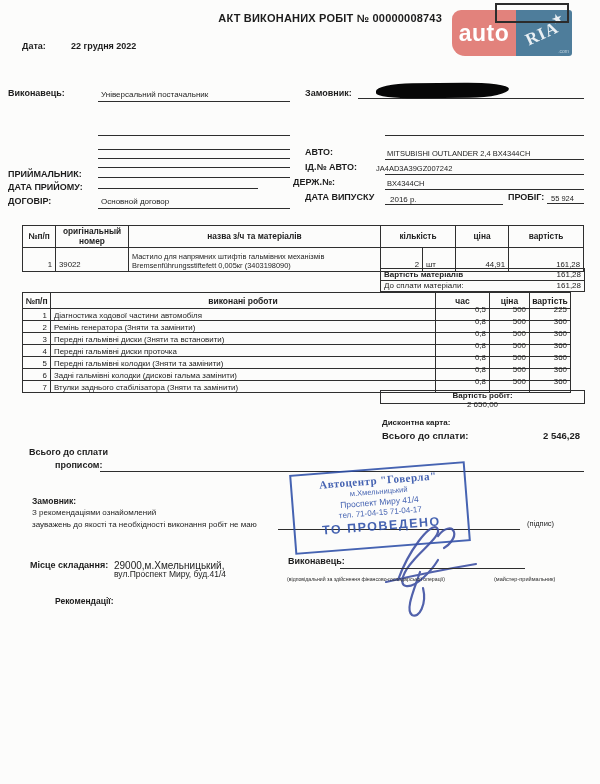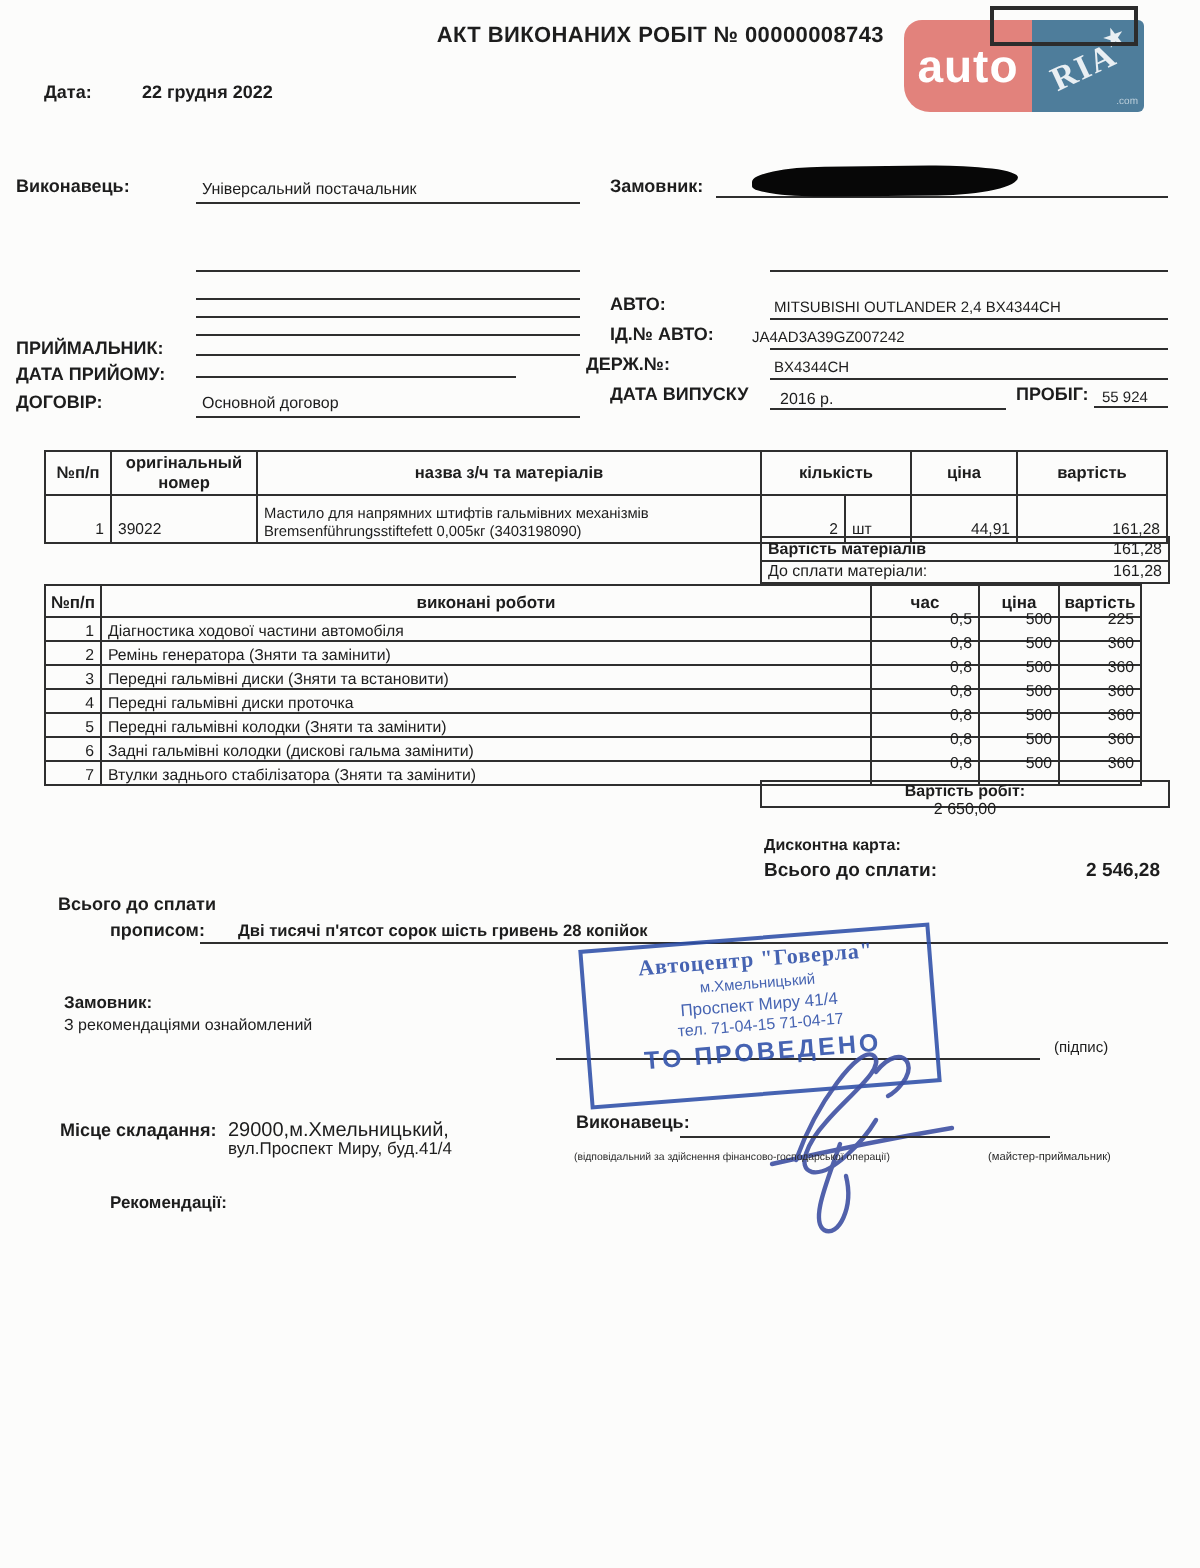--- a/index.html
+++ b/index.html
@@ -271,25 +271,25 @@
       <span>2 650,00</span>
     </div>
   </div>
   <div class="abs b" style="top:418px;left:382px;font-size:8px;">Дисконтна карта:</div>
 
   <div class="abs b" style="top:430px;left:382px;font-size:9.5px;">Всього до сплати:</div>
   <div class="abs b" style="top:430px;left:480px;width:100px;text-align:right;font-size:9.5px;">2 546,28</div>
 
   <div class="abs b" style="top:447px;left:29px;font-size:9px;">Всього до сплати</div>
   <div class="abs b" style="top:460px;left:55px;font-size:9px;">прописом:</div>
-  <div class="abs b" style="top:460px;left:119px;font-size:8.3px;">Дві тисячі п'ятсот сорок шість гривень 28 копійок</div>
   <div class="abs uline" style="top:471px;left:100px;width:484px;"></div>
 
   <div class="abs lbl" style="top:496px;left:32px;font-size:8.5px;">Замовник:</div>
   <div class="abs" style="top:508px;left:32px;font-size:8px;">З рекомендаціями ознайомлений</div>
+  <div class="abs" style="top:520px;left:32px;font-size:8px;">зауважень до якості та необхідності виконання робіт не маю</div>
   <div class="abs uline" style="top:529px;left:278px;width:242px;"></div>
   <div class="abs" style="top:519px;left:527px;font-size:7.5px;">(підпис)</div>
 
   <div class="abs stamp">
     <div class="s1">Автоцентр "Говерла"</div>
     <div class="s2">м.Хмельницький</div>
     <div class="s3">Проспект Миру 41/4</div>
     <div class="s4">тел. 71-04-15    71-04-17</div>
     <div class="s5">ТО ПРОВЕДЕНО</div>
   </div>

